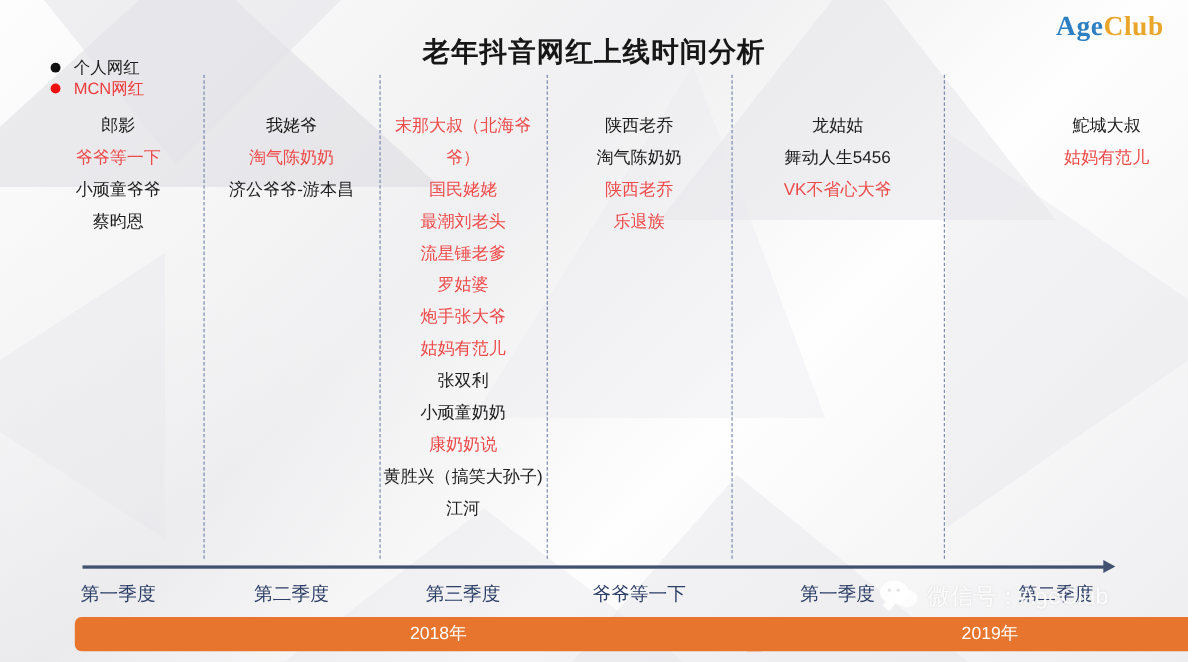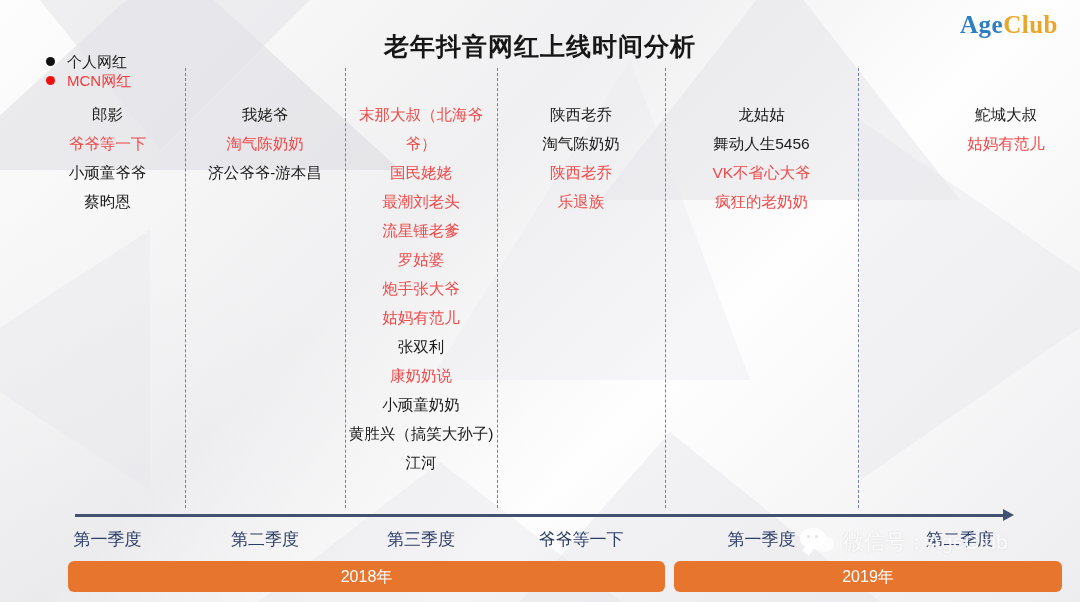--- a/index.html
+++ b/index.html
@@ -64,21 +64,21 @@
   #axis-arrow{position:absolute;left:1003px;top:509px;width:0;height:0;
     border-top:6px solid transparent;border-bottom:6px solid transparent;border-left:11px solid #42516f;}
 
   
   #quarters{position:absolute;top:528px;left:0;width:1080px;height:30px;}
   .q{position:absolute;top:0;text-align:center;font-size:17px;color:#2c3d66;white-space:nowrap;}
 
   
   #years{position:absolute;top:561px;left:0;width:1080px;height:32px;}
   .ybar{position:absolute;top:0;height:31px;border-radius:6px;
-        color:#ffffff;font-size:16px;text-align:center;line-height:31px;}
+        color:#ffffff;font-size:16px;text-align:center;line-height:31px;padding-left:32px;}
 
   
   #wm{position:absolute;left:800px;top:528px;display:flex;align-items:flex-start;
       font-size:21px;color:rgba(255,255,255,.88);white-space:nowrap;pointer-events:none;
       text-shadow:0 0 2px rgba(140,140,140,.25);}
   #wm .wmicon{width:34px;height:27px;margin-right:9px;position:relative;flex:0 0 auto;}
   #wm .wmicon .b1{position:absolute;left:0;top:0;width:26px;height:21px;border-radius:50%;
       background:rgba(255,255,255,.9);}
   #wm .wmicon .b1:after{content:"";position:absolute;left:4px;bottom:-5px;width:8px;height:8px;
       background:rgba(255,255,255,.9);transform:rotate(40deg);}
@@ -133,36 +133,35 @@
       </div>
       <div class="col" style="left: 345px; width: 152px;">
         <div class="name red wrap">末那大叔（北海爷爷）</div>
         <div class="name red">国民姥姥</div>
         <div class="name red">最潮刘老头</div>
         <div class="name red">流星锤老爹</div>
         <div class="name red">罗姑婆</div>
         <div class="name red">炮手张大爷</div>
         <div class="name red">姑妈有范儿</div>
         <div class="name black">张双利</div>
+        <div class="name black">小顽童奶奶</div>
         <div class="name red">康奶奶说</div>
-        <div class="name black">小顽童奶奶</div>
         <div class="name black wrap">黄胜兴（搞笑大孙子)</div>
         <div class="name black">江河</div>
       </div>
       <div class="col" style="left: 497px; width: 168px;">
         <div class="name black">陕西老乔</div>
         <div class="name black">淘气陈奶奶</div>
         <div class="name red">陕西老乔</div>
         <div class="name red">乐退族</div>
       </div>
       <div class="col" style="left: 665px; width: 193px;">
         <div class="name black">龙姑姑</div>
         <div class="name black wrap">舞动人生5456</div>
         <div class="name red">VK不省心大爷</div>
-        <div class="name red">疯狂的老奶奶</div>
       </div>
       <div class="col" style="left: 858px; width: 204px; padding-left: 46px;">
         <div class="name black">鮀城大叔</div>
         <div class="name red">姑妈有范儿</div>
       </div>
     </div>
 
   <div id="axis"></div>
   <div id="axis-arrow"></div>
 

